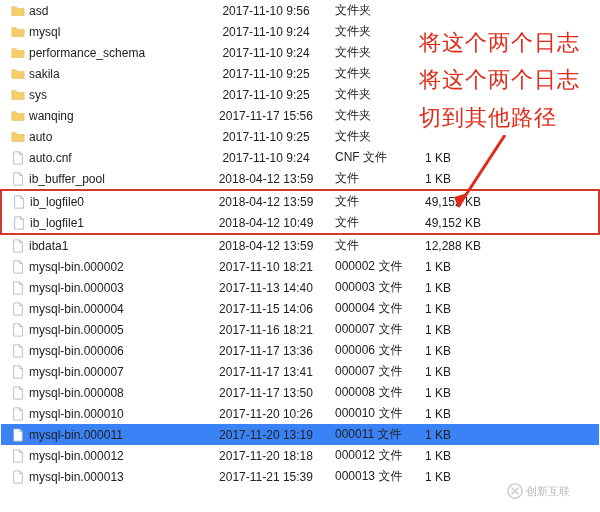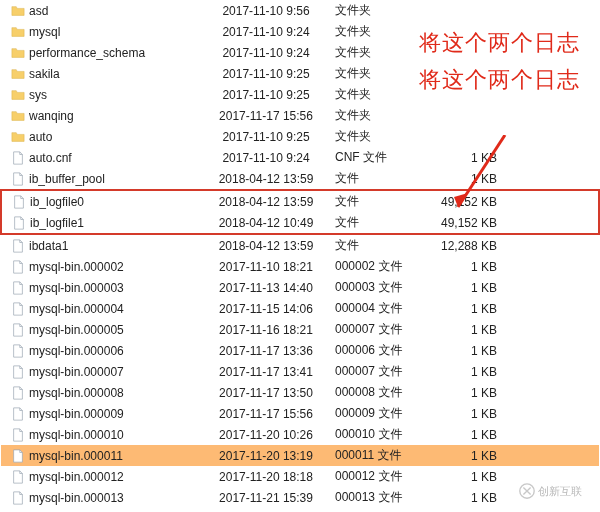--- a/index.html
+++ b/index.html
@@ -2,27 +2,27 @@
 <html><head>
 <meta charset="utf-8">
 <style>
   * { margin: 0; padding: 0; box-sizing: border-box; }
   body { font-family: "Microsoft YaHei", "SimSun", Arial, sans-serif; font-size: 12px; background: #fff; width: 600px; height: 512px; overflow: hidden; position: relative; }
   .table { width: 100%; border-collapse: collapse; table-layout: fixed; }
   .table td { padding: 2px 4px; white-space: nowrap; overflow: hidden; text-overflow: ellipsis; height: 18.3px; vertical-align: middle; color: #222; }
   .col-name { width: 200px; padding-left: 10px !important; }
   .col-date { width: 130px; text-align: center; }
   .col-type { width: 90px; }
-  .col-size { width: 80px; text-align: right; }
+  .col-size { width: 80px; text-align: left; }
   .folder-icon, .file-icon { display: inline-block; width: 14px; height: 14px; vertical-align: -3px; margin-right: 4px; }
   .folder-icon svg, .file-icon svg { width: 14px; height: 14px; display:block; }
-  .selected td { background: #fdba74; }
+  .selected td { background: #3b82f6; }
   .annotation { position: absolute; top: 24px; right: 20px; color: #e02a1a; font-size: 22px; font-weight: 500; line-height: 1.7; letter-spacing: 1px; text-align: left; pointer-events:none;margin-left:32px; }
   .arrow { position: absolute; top: 135px; left: 450px; width: 60px; height: 80px; pointer-events:none; }
-  .watermark { position: absolute; right: 6px; bottom: 6px; width: 88px; height: 30px; display: flex; align-items: center; justify-content: center; color: #b9b9b9; font-size: 11px; pointer-events:none; }
+  .watermark { position: absolute; right: 6px; bottom: 6px; width: 88px; height: 30px; display: flex; align-items: center; justify-content: flex-start; color: #b9b9b9; font-size: 11px; pointer-events:none; }
   .watermark svg { margin-right:2px; }
 </style>
 </head>
 <body>
 
 <table class="table">
   <tbody id="tbody">
       <tr>
         <td class="col-name"><span class="folder-icon"><svg viewBox="0 0 16 16">
               <path d="M1 3h5l1 2h8v8H1z" fill="#f7cf6a" stroke="#d6a93e" stroke-width="0.5"></path>
@@ -203,30 +203,20 @@
             </svg></span><span>mysql-bin.000008</span></td>
         <td class="col-date">2017-11-17 13:50</td>
         <td class="col-type">000008 文件</td>
         <td class="col-size">1 KB</td>
         <td></td>
       </tr>
       <tr>
         <td class="col-name"><span class="file-icon"><svg viewBox="0 0 16 16">
               <path d="M3 1h7l3 3v11H3z" fill="#ffffff" stroke="#9aa5b1" stroke-width="0.8"></path>
               <path d="M10 1v3h3" fill="none" stroke="#9aa5b1" stroke-width="0.8"></path>
-            </svg></span><span>mysql-bin.000009</span></td>
-        <td class="col-date">2017-11-17 15:56</td>
-        <td class="col-type">000009 文件</td>
-        <td class="col-size">1 KB</td>
-        <td></td>
-      </tr>
-      <tr>
-        <td class="col-name"><span class="file-icon"><svg viewBox="0 0 16 16">
-              <path d="M3 1h7l3 3v11H3z" fill="#ffffff" stroke="#9aa5b1" stroke-width="0.8"></path>
-              <path d="M10 1v3h3" fill="none" stroke="#9aa5b1" stroke-width="0.8"></path>
             </svg></span><span>mysql-bin.000010</span></td>
         <td class="col-date">2017-11-20 10:26</td>
         <td class="col-type">000010 文件</td>
         <td class="col-size">1 KB</td>
         <td></td>
       </tr>
       <tr class="selected">
         <td class="col-name"><span class="file-icon"><svg viewBox="0 0 16 16">
               <path d="M3 1h7l3 3v11H3z" fill="#ffffff" stroke="#9aa5b1" stroke-width="0.8"></path>
               <path d="M10 1v3h3" fill="none" stroke="#9aa5b1" stroke-width="0.8"></path>
@@ -255,20 +245,21 @@
         <td class="col-type">000013 文件</td>
         <td class="col-size">1 KB</td>
         <td></td>
       </tr>
     </tbody>
 </table>
 
 <div class="annotation">
   <div>将这个两个日志</div>
   <div>将这个两个日志</div>
+  <div>切到其他路径</div>
 </div>
 
 <svg class="arrow" viewBox="0 0 60 80">
   <line x1="55" y1="0" x2="8" y2="72" stroke="#e02a1a" stroke-width="3"></line>
   <polygon points="8,72 18,58 4,62" fill="#e02a1a"></polygon>
 </svg>
 
 <div class="watermark">
   <svg width="18" height="18" viewBox="0 0 20 20">
       <circle cx="10" cy="10" r="8" fill="none" stroke="#c8c8c8" stroke-width="1.5"></circle>

